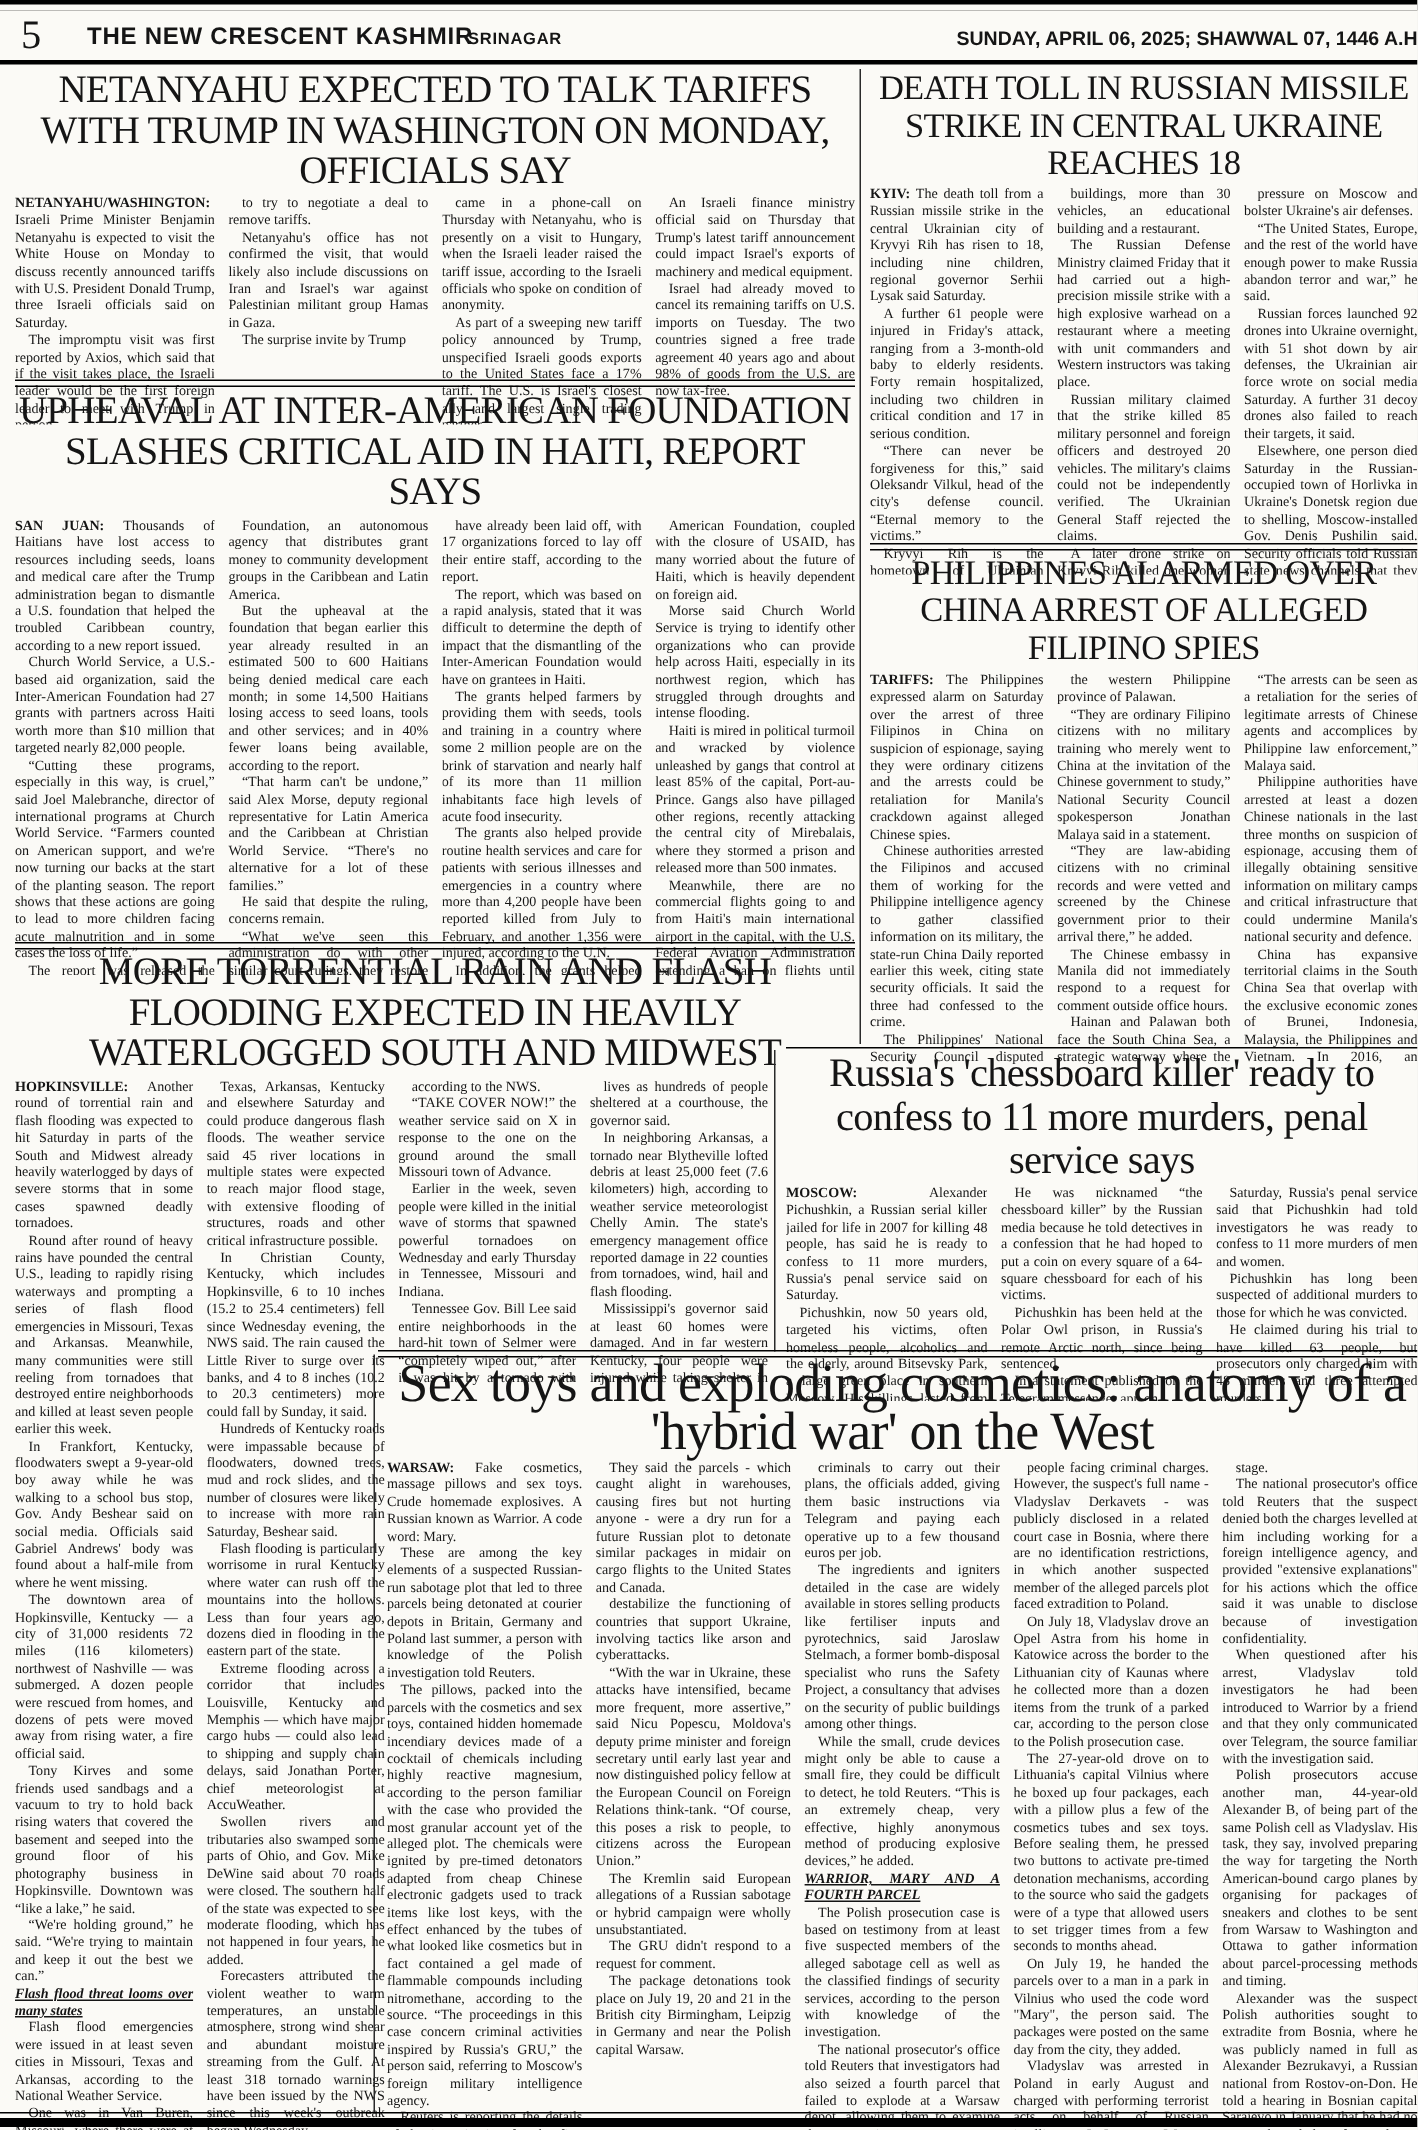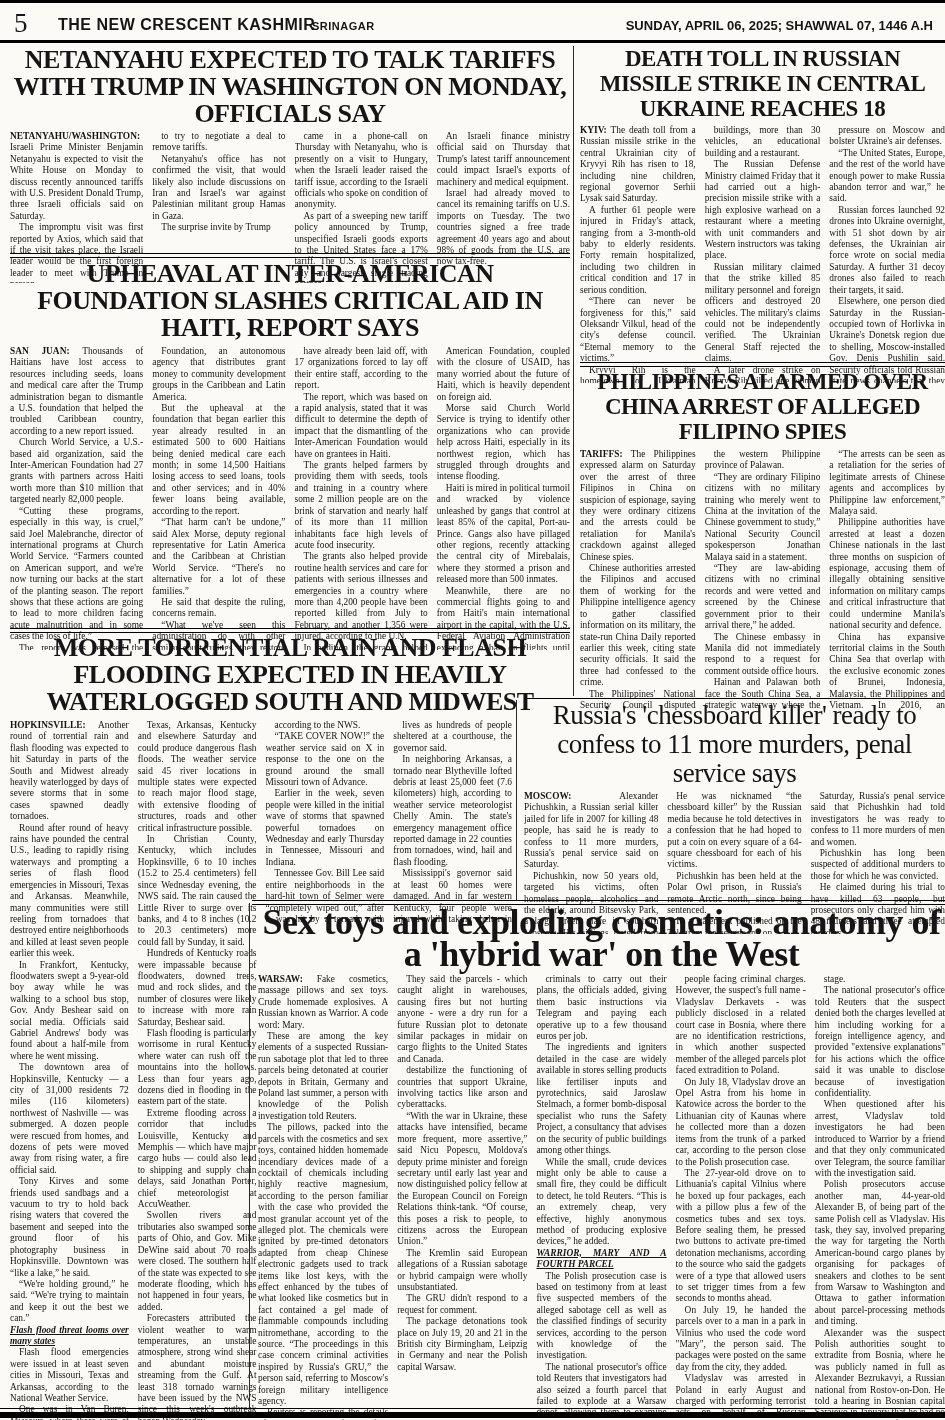--- a/index.html
+++ b/index.html
@@ -5,24 +5,24 @@
   html,body{margin:0;padding:0;}
   body{background:#e8e8e4;}
   .page{position:relative;width:945px;height:1420px;background:#fbfaf6;color:#151515;
         font-family:"Liberation Serif",serif;overflow:hidden;margin:0 auto;}
   
   .top-rule{position:absolute;left:0;top:0;width:945px;height:3px;background:#000;border-bottom:4px solid #fbfaf6;box-shadow:0 6px 0 -4px #000;}
   .masthead{position:absolute;left:0;top:10px;width:945px;height:30px;font-family:"Liberation Sans",sans-serif;}
   .pageno{position:absolute;left:14px;top:0px;font-family:"Liberation Serif",serif;font-size:27px;line-height:27px;}
   .mh-title{position:absolute;left:58px;top:6px;font-weight:bold;font-size:16px;letter-spacing:0.5px;}
   .mh-city{position:absolute;left:312px;top:10px;font-weight:bold;font-size:11px;letter-spacing:0.5px;}
-  .mh-date{position:absolute;right:12px;top:8px;font-weight:bold;font-size:13px;letter-spacing:0px;}
+  .mh-date{position:absolute;right:0;top:8px;font-weight:bold;font-size:13px;letter-spacing:0px;}
   .head-bottom{position:absolute;left:0;top:40px;width:945px;height:3px;background:#000;}
   
-  .hl{font-weight:bold;text-align:center;letter-spacing:-0.5px;margin:0;}
+  .hl{font-weight:normal;text-align:center;letter-spacing:-0.5px;margin:0;}
   .hl-lg{font-size:26px;line-height:27px;}
   .hl-md{font-size:23px;line-height:25px;}
   .hl-serif{font-weight:normal;font-size:27px;line-height:29px;letter-spacing:-0.5px;}
   
   .cols{display:flex;gap:9px;}
   .col{flex:1 1 0;overflow:hidden;}
   .col p{font-size:9.4px;line-height:11.4px;margin:0;text-indent:9px;text-align:justify;}
   .col p.lead{text-indent:0;}
   .col p b{font-weight:bold;}
   .col p.subhead{font-style:italic;font-weight:bold;text-decoration:underline;text-indent:0;}

